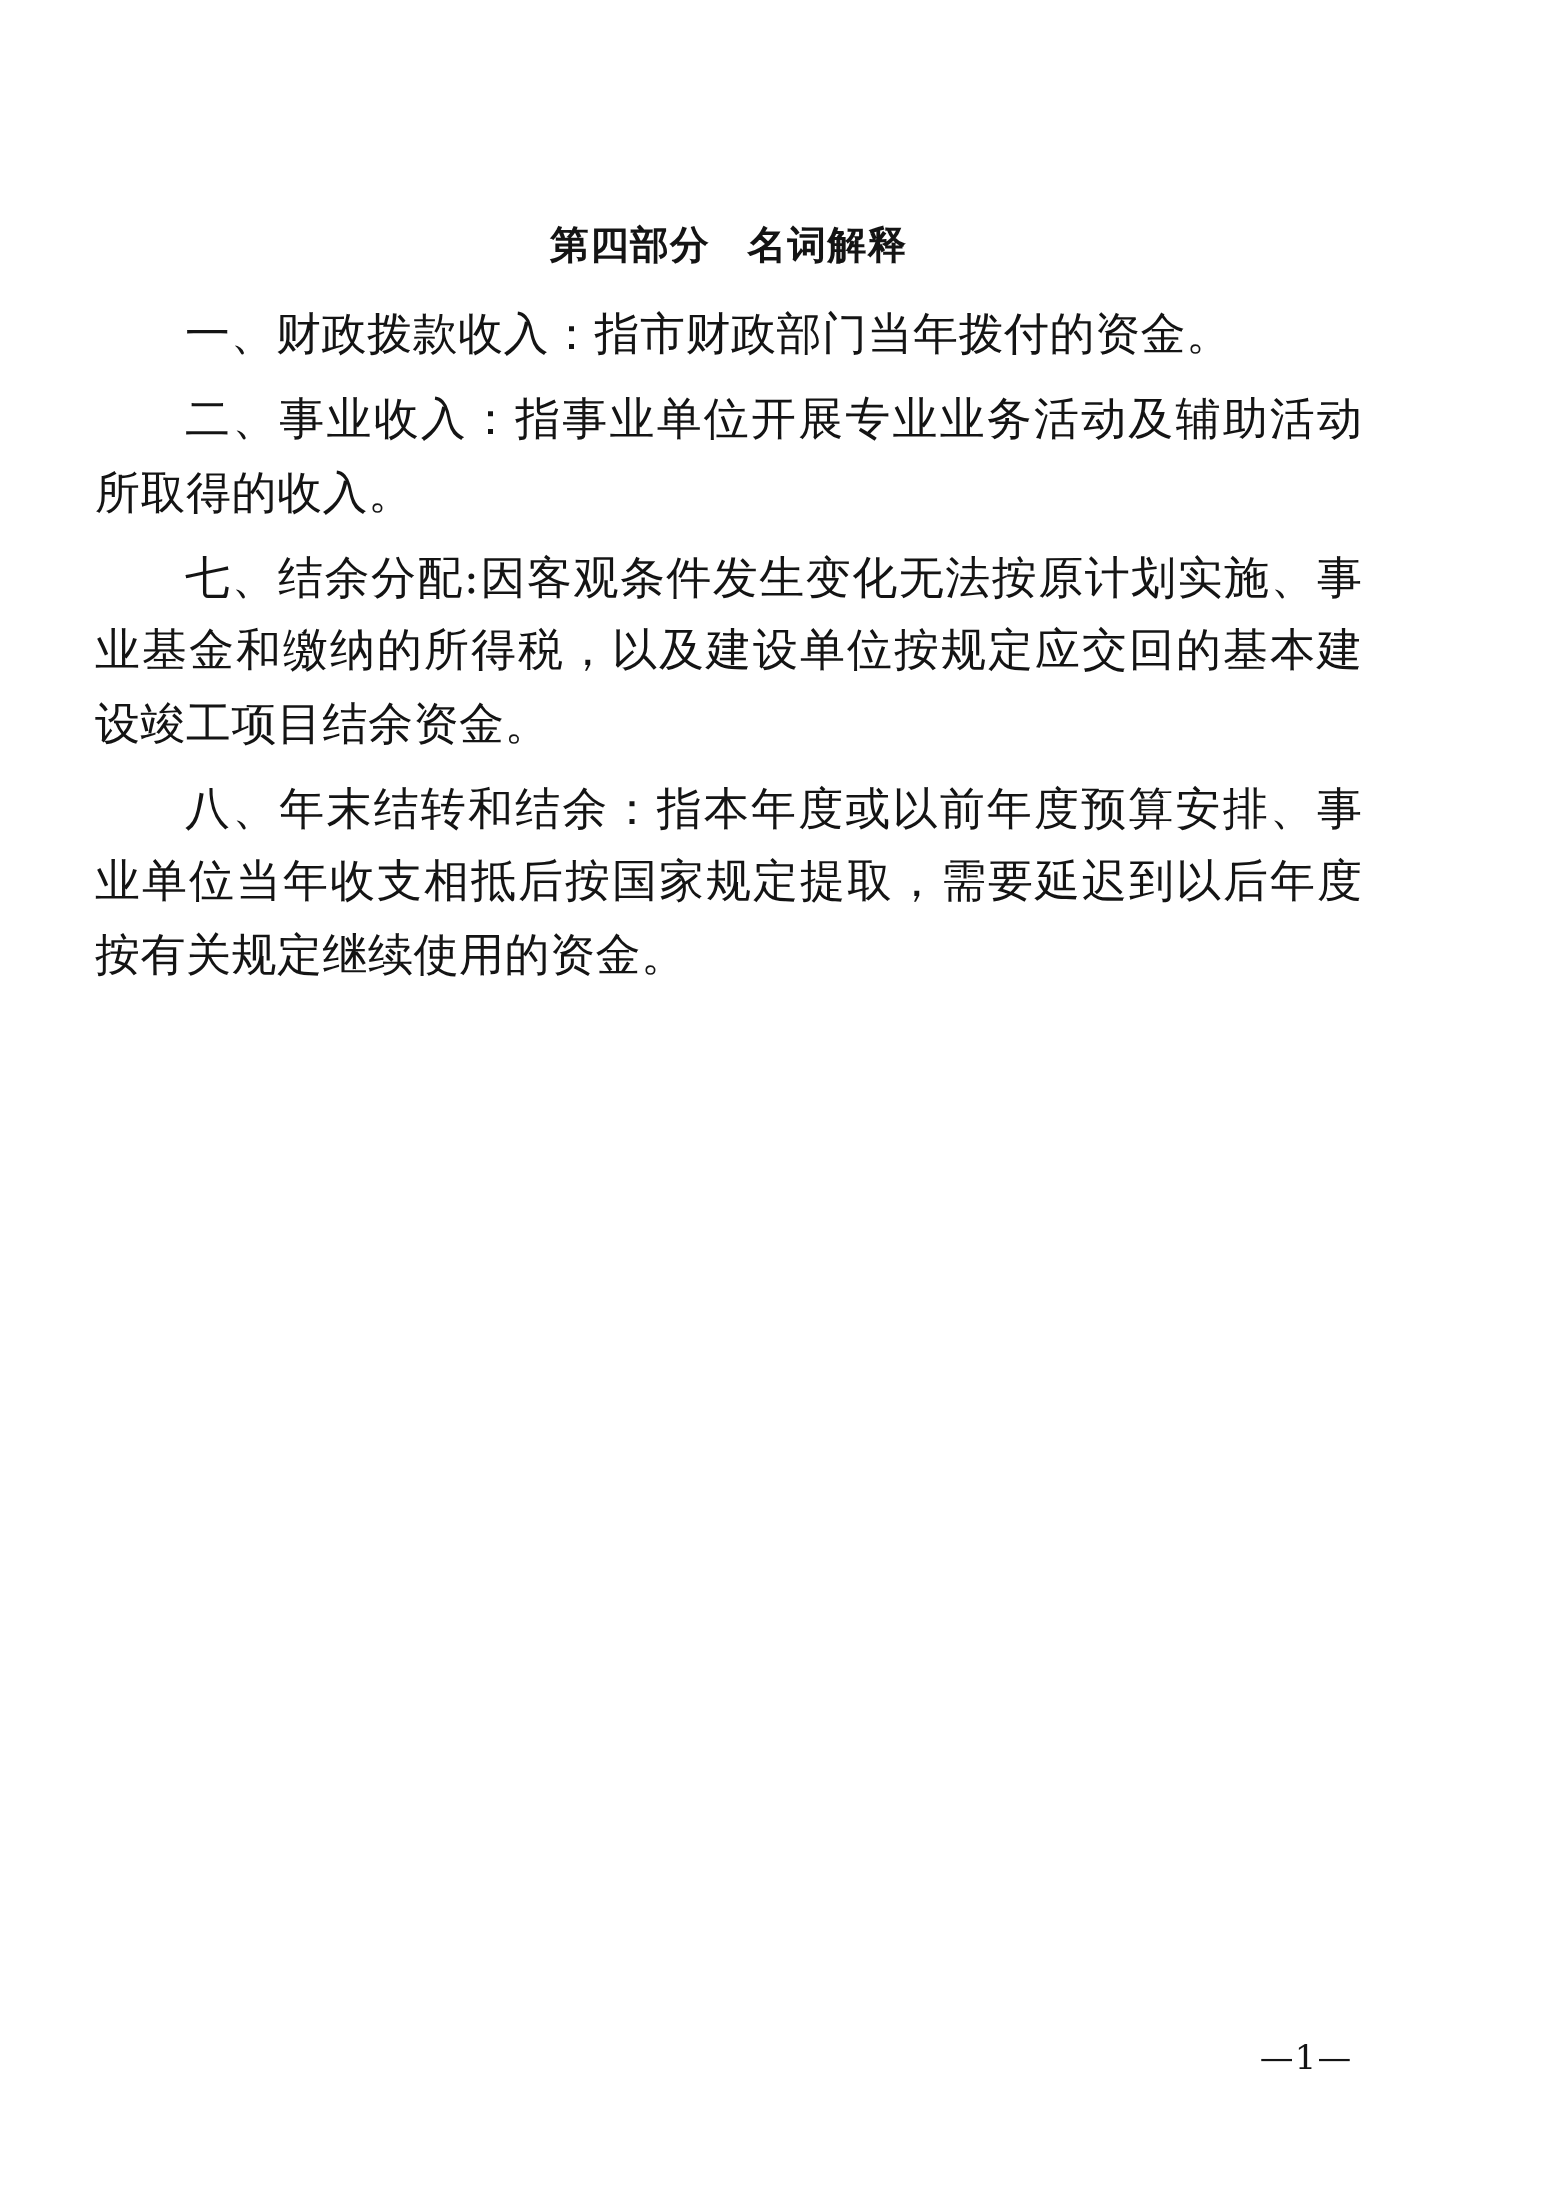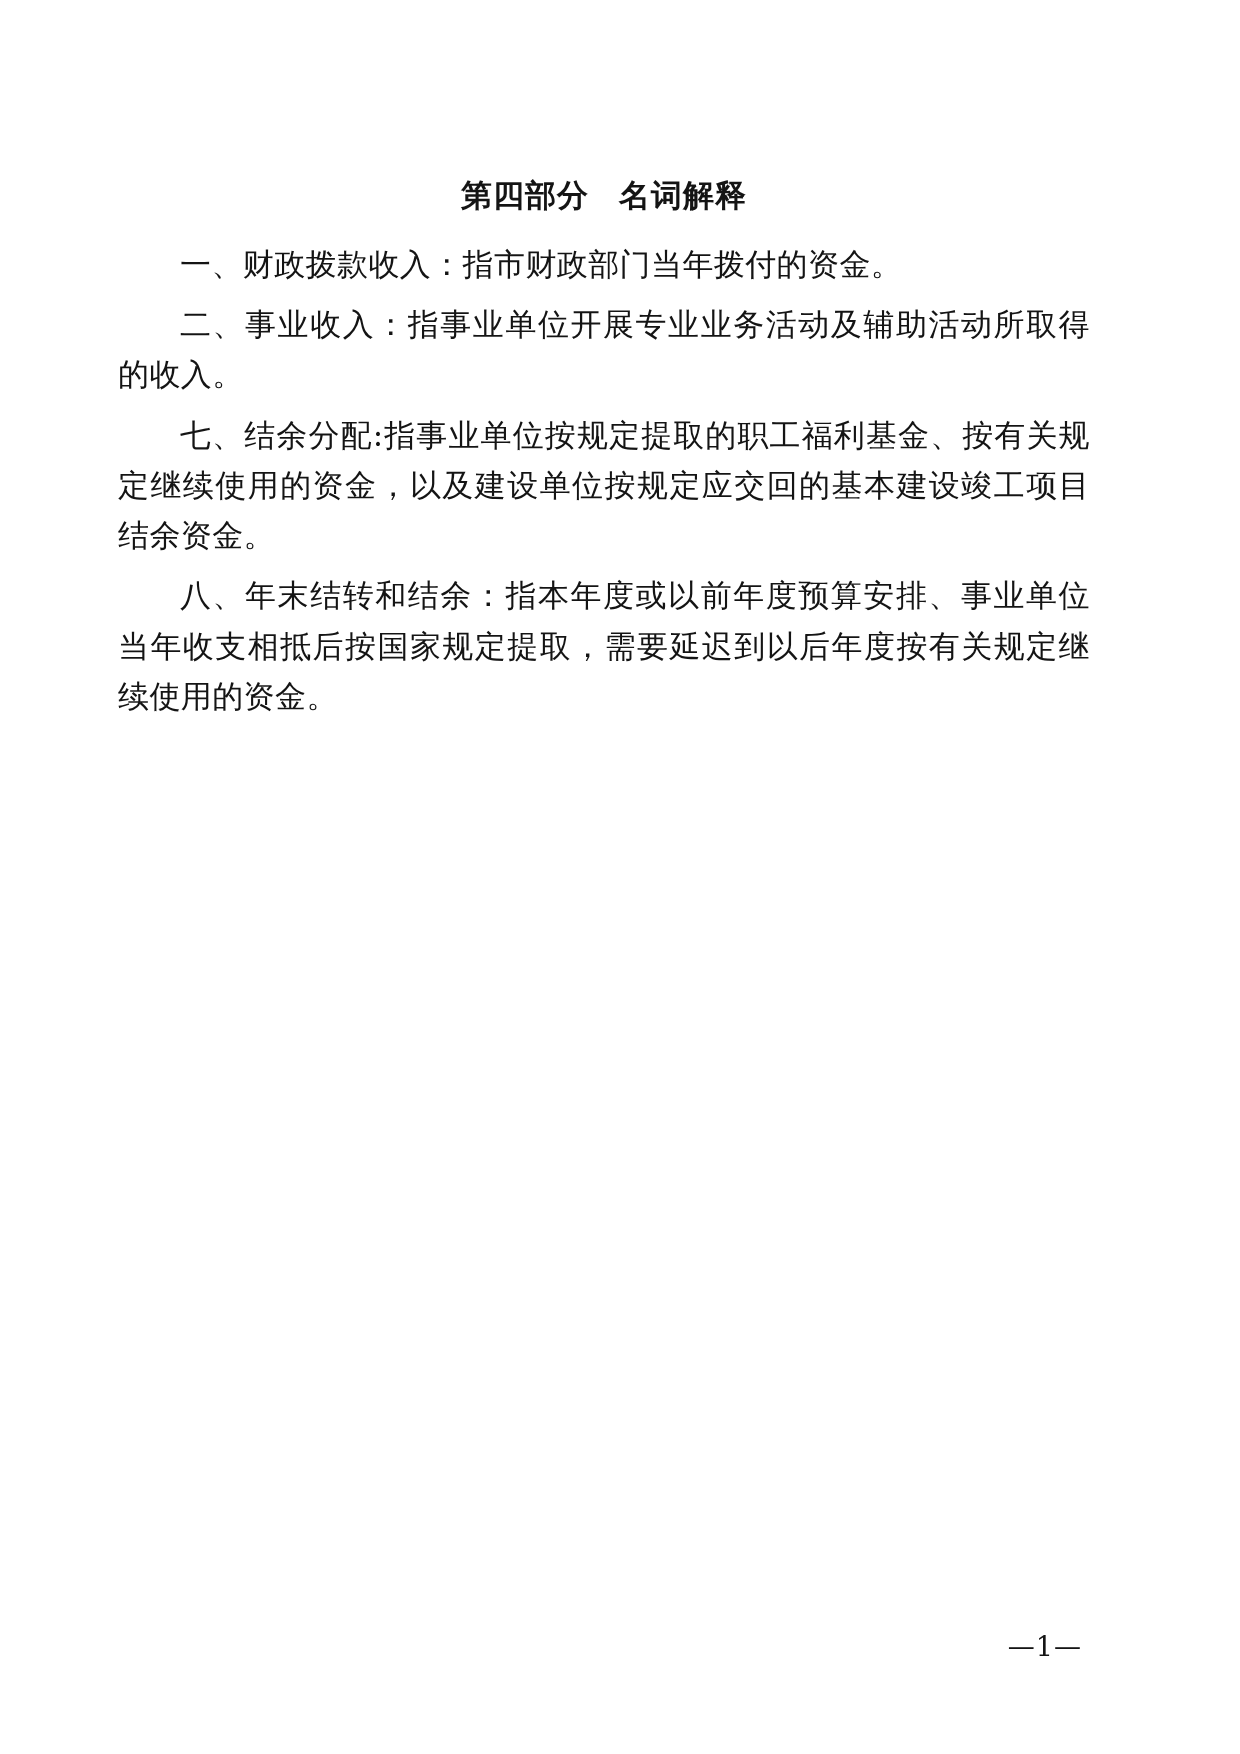--- a/index.html
+++ b/index.html
@@ -15,36 +15,36 @@
     color: #141414;
     overflow: hidden;
   }
   .page {
     position: absolute;
     left: 0;
     top: 0;
     width: 1240px;
     height: 1754px;
     box-sizing: border-box;
-    padding: 175px 150px 60px 118px;
+    padding: 175px 150px 60px 76px;
   }
   .doc-title {
     text-align: center;
     font-size: 31px;
     font-weight: 700;
     letter-spacing: 1px;
     margin: 0 0 22px 0;
     font-family: "DejaVu Serif", "Liberation Serif", serif;
   }
   .doc-title .gap {
     display: inline-block;
     width: 30px;
   }
   .para {
-    font-size: 31px;
+    font-size: 36px;
     line-height: 1.62;
     text-align: justify;
     text-justify: inter-ideograph;
     margin: 0 0 10px 0;
     text-indent: 2em;
     letter-spacing: 0.4px;
     word-break: break-all;
   }
   .page-number {
     position: absolute;
@@ -58,17 +58,17 @@
 <body>
 
 <div class="page">
 
   <h1 class="doc-title">
     <span>第四部分</span><span class="gap"></span><span>名词解释</span>
   </h1>
 
   <p class="para">一、财政拨款收入：指市财政部门当年拨付的资金。</p>
   <p class="para">二、事业收入：指事业单位开展专业业务活动及辅助活动所取得的收入。</p>
-  <p class="para">七、结余分配:指事业单位按规定提取的职工福利基金、按有关规定继续使用的资金，以及建设单位按规定应交回的基本建设竣工项目结余资金。</p>
+  <p class="para">七、结余分配:因客观条件发生变化无法按原计划实施、事业基金和缴纳的所得税，以及建设单位按规定应交回的基本建设竣工项目结余资金。</p>
   <p class="para">八、年末结转和结余：指本年度或以前年度预算安排、事业单位当年收支相抵后按国家规定提取，需要延迟到以后年度按有关规定继续使用的资金。</p>
 
   <div class="page-number">—1—</div>
 </div>
 
 </body></html>

